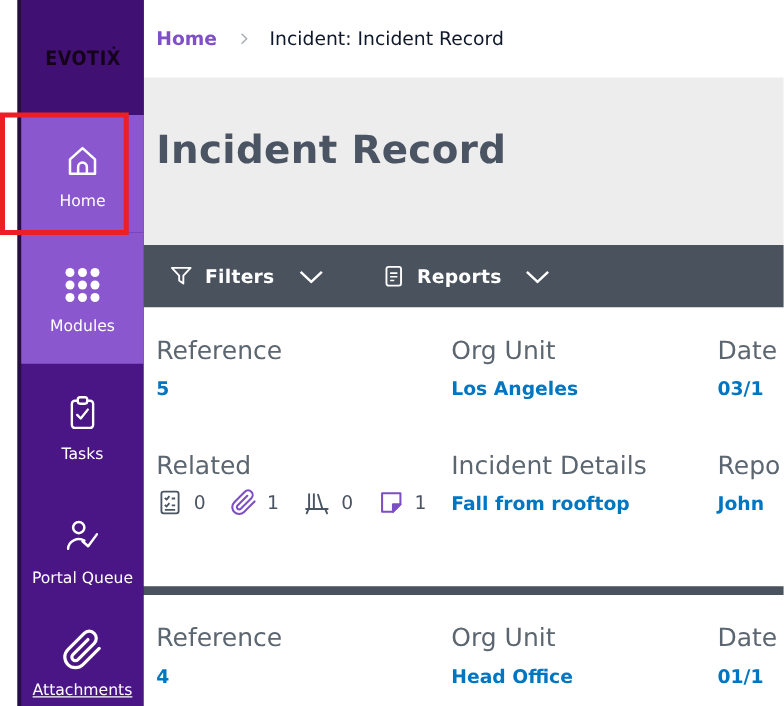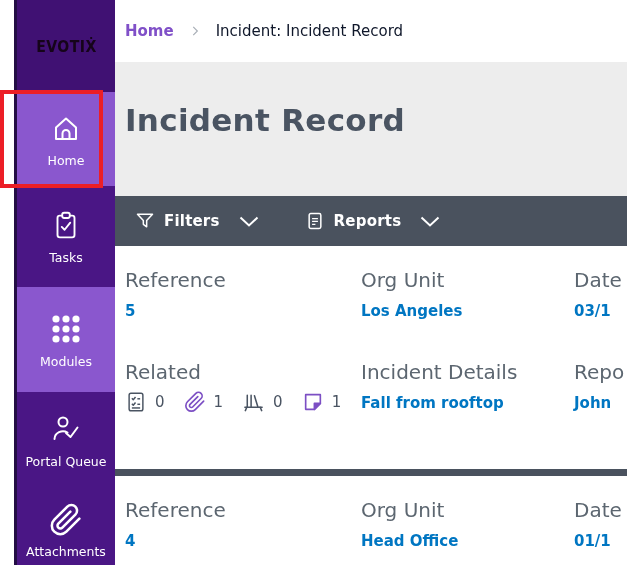--- a/index.html
+++ b/index.html
@@ -12,21 +12,21 @@
   .logo-block { height:92px; background:#401173; display:flex; align-items:center; justify-content:center; }
   .logo-text { color:#150419; font-weight:800; font-size:16px; letter-spacing:.5px;
                transform:scaleX(.88); white-space:nowrap; }
   .nav-item { display:flex; flex-direction:column; align-items:center; justify-content:center;
               color:#fff; cursor:pointer; }
   .nav-item .label { font-size:12.5px; margin-top:7px; white-space:nowrap; }
   .nav-home     { height:94px;  background:#8A57CE; }
   .nav-modules  { height:105px; background:#8A57CE; }
   .nav-tasks    { height:101px; }
   .nav-portal   { height:95px; }
-  .nav-attach   { height:78px; justify-content:flex-start; padding-top:16px; }
+  .nav-attach   { height:78px; justify-content:flex-start; padding-top:16px;text-decoration:underline; }
   .annotation-box { position:absolute; left:0; top:90px; width:103px; height:98px;
                     border:4px solid #EC1E26; pointer-events:none; z-index:9; }
 
   
   .main { position:absolute; left:104px; top:0; width:523px; height:565px; background:#fff; }
 
   .breadcrumb-bar { height:62px; background:#fff; display:flex; align-items:center; padding-left:21px; }
   .crumb-home { color:#8050C8; font-weight:600; font-size:15px; cursor:pointer; }
   .crumb-sep { margin:0 14px; display:flex; align-items:center; }
   .crumb-current { color:#0f172a; font-size:15px; }
@@ -67,48 +67,48 @@
   <div class="nav-item nav-home">
     <span>
       <svg width="36" height="36" viewBox="0 0 36 36" fill="none" stroke="#fff" stroke-width="2" stroke-linejoin="round">
         <path d="M8 17.5 L18 8.5 L28 17.5 V29 H8 Z"></path>
         <path d="M14.5 29 v-5.5 a3.5 3.5 0 0 1 7 0 V29"></path>
       </svg>
     </span>
     <span class="label">Home</span>
   </div>
 
-  <div class="nav-item nav-tasks">
-    <span>
-      <svg width="34" height="34" viewBox="0 0 36 36" fill="none" stroke="#fff" stroke-width="2">
-        <rect x="9" y="7" width="18" height="23" rx="2.5"></rect>
-        <rect x="14" y="4" width="8" height="5.5" rx="2" fill="#4A1685"></rect>
-        <polyline points="13.5 19 16.5 22 22.5 14.5" stroke-linecap="round" stroke-linejoin="round"></polyline>
-      </svg>
-    </span>
-    <span class="label">Tasks</span>
-  </div>
-
   <div class="nav-item nav-modules">
     <span>
       <svg width="36" height="36" viewBox="0 0 36 36" fill="#fff">
         <circle cx="8" cy="8" r="3.6"></circle>
           <circle cx="18" cy="8" r="3.6"></circle>
           <circle cx="28" cy="8" r="3.6"></circle>
         <circle cx="8" cy="18" r="3.6"></circle>
           <circle cx="18" cy="18" r="3.6"></circle>
           <circle cx="28" cy="18" r="3.6"></circle>
         <circle cx="8" cy="28" r="3.6"></circle>
           <circle cx="18" cy="28" r="3.6"></circle>
           <circle cx="28" cy="28" r="3.6"></circle>
       </svg>
     </span>
     <span class="label">Modules</span>
   </div>
 
+  <div class="nav-item nav-tasks">
+    <span>
+      <svg width="34" height="34" viewBox="0 0 36 36" fill="none" stroke="#fff" stroke-width="2">
+        <rect x="9" y="7" width="18" height="23" rx="2.5"></rect>
+        <rect x="14" y="4" width="8" height="5.5" rx="2" fill="#4A1685"></rect>
+        <polyline points="13.5 19 16.5 22 22.5 14.5" stroke-linecap="round" stroke-linejoin="round"></polyline>
+      </svg>
+    </span>
+    <span class="label">Tasks</span>
+  </div>
+
   <div class="nav-item nav-portal">
     <span>
       <svg width="36" height="36" viewBox="0 0 36 36" fill="none" stroke="#fff" stroke-width="2" stroke-linecap="round">
         <circle cx="15" cy="11" r="4.5"></circle>
         <path d="M6.5 28 a8.5 8 0 0 1 13 -6.5"></path>
         <polyline points="18 22 22.5 26 29.5 16.5" stroke-linejoin="round"></polyline>
       </svg>
     </span>
     <span class="label">Portal Queue</span>
   </div>

